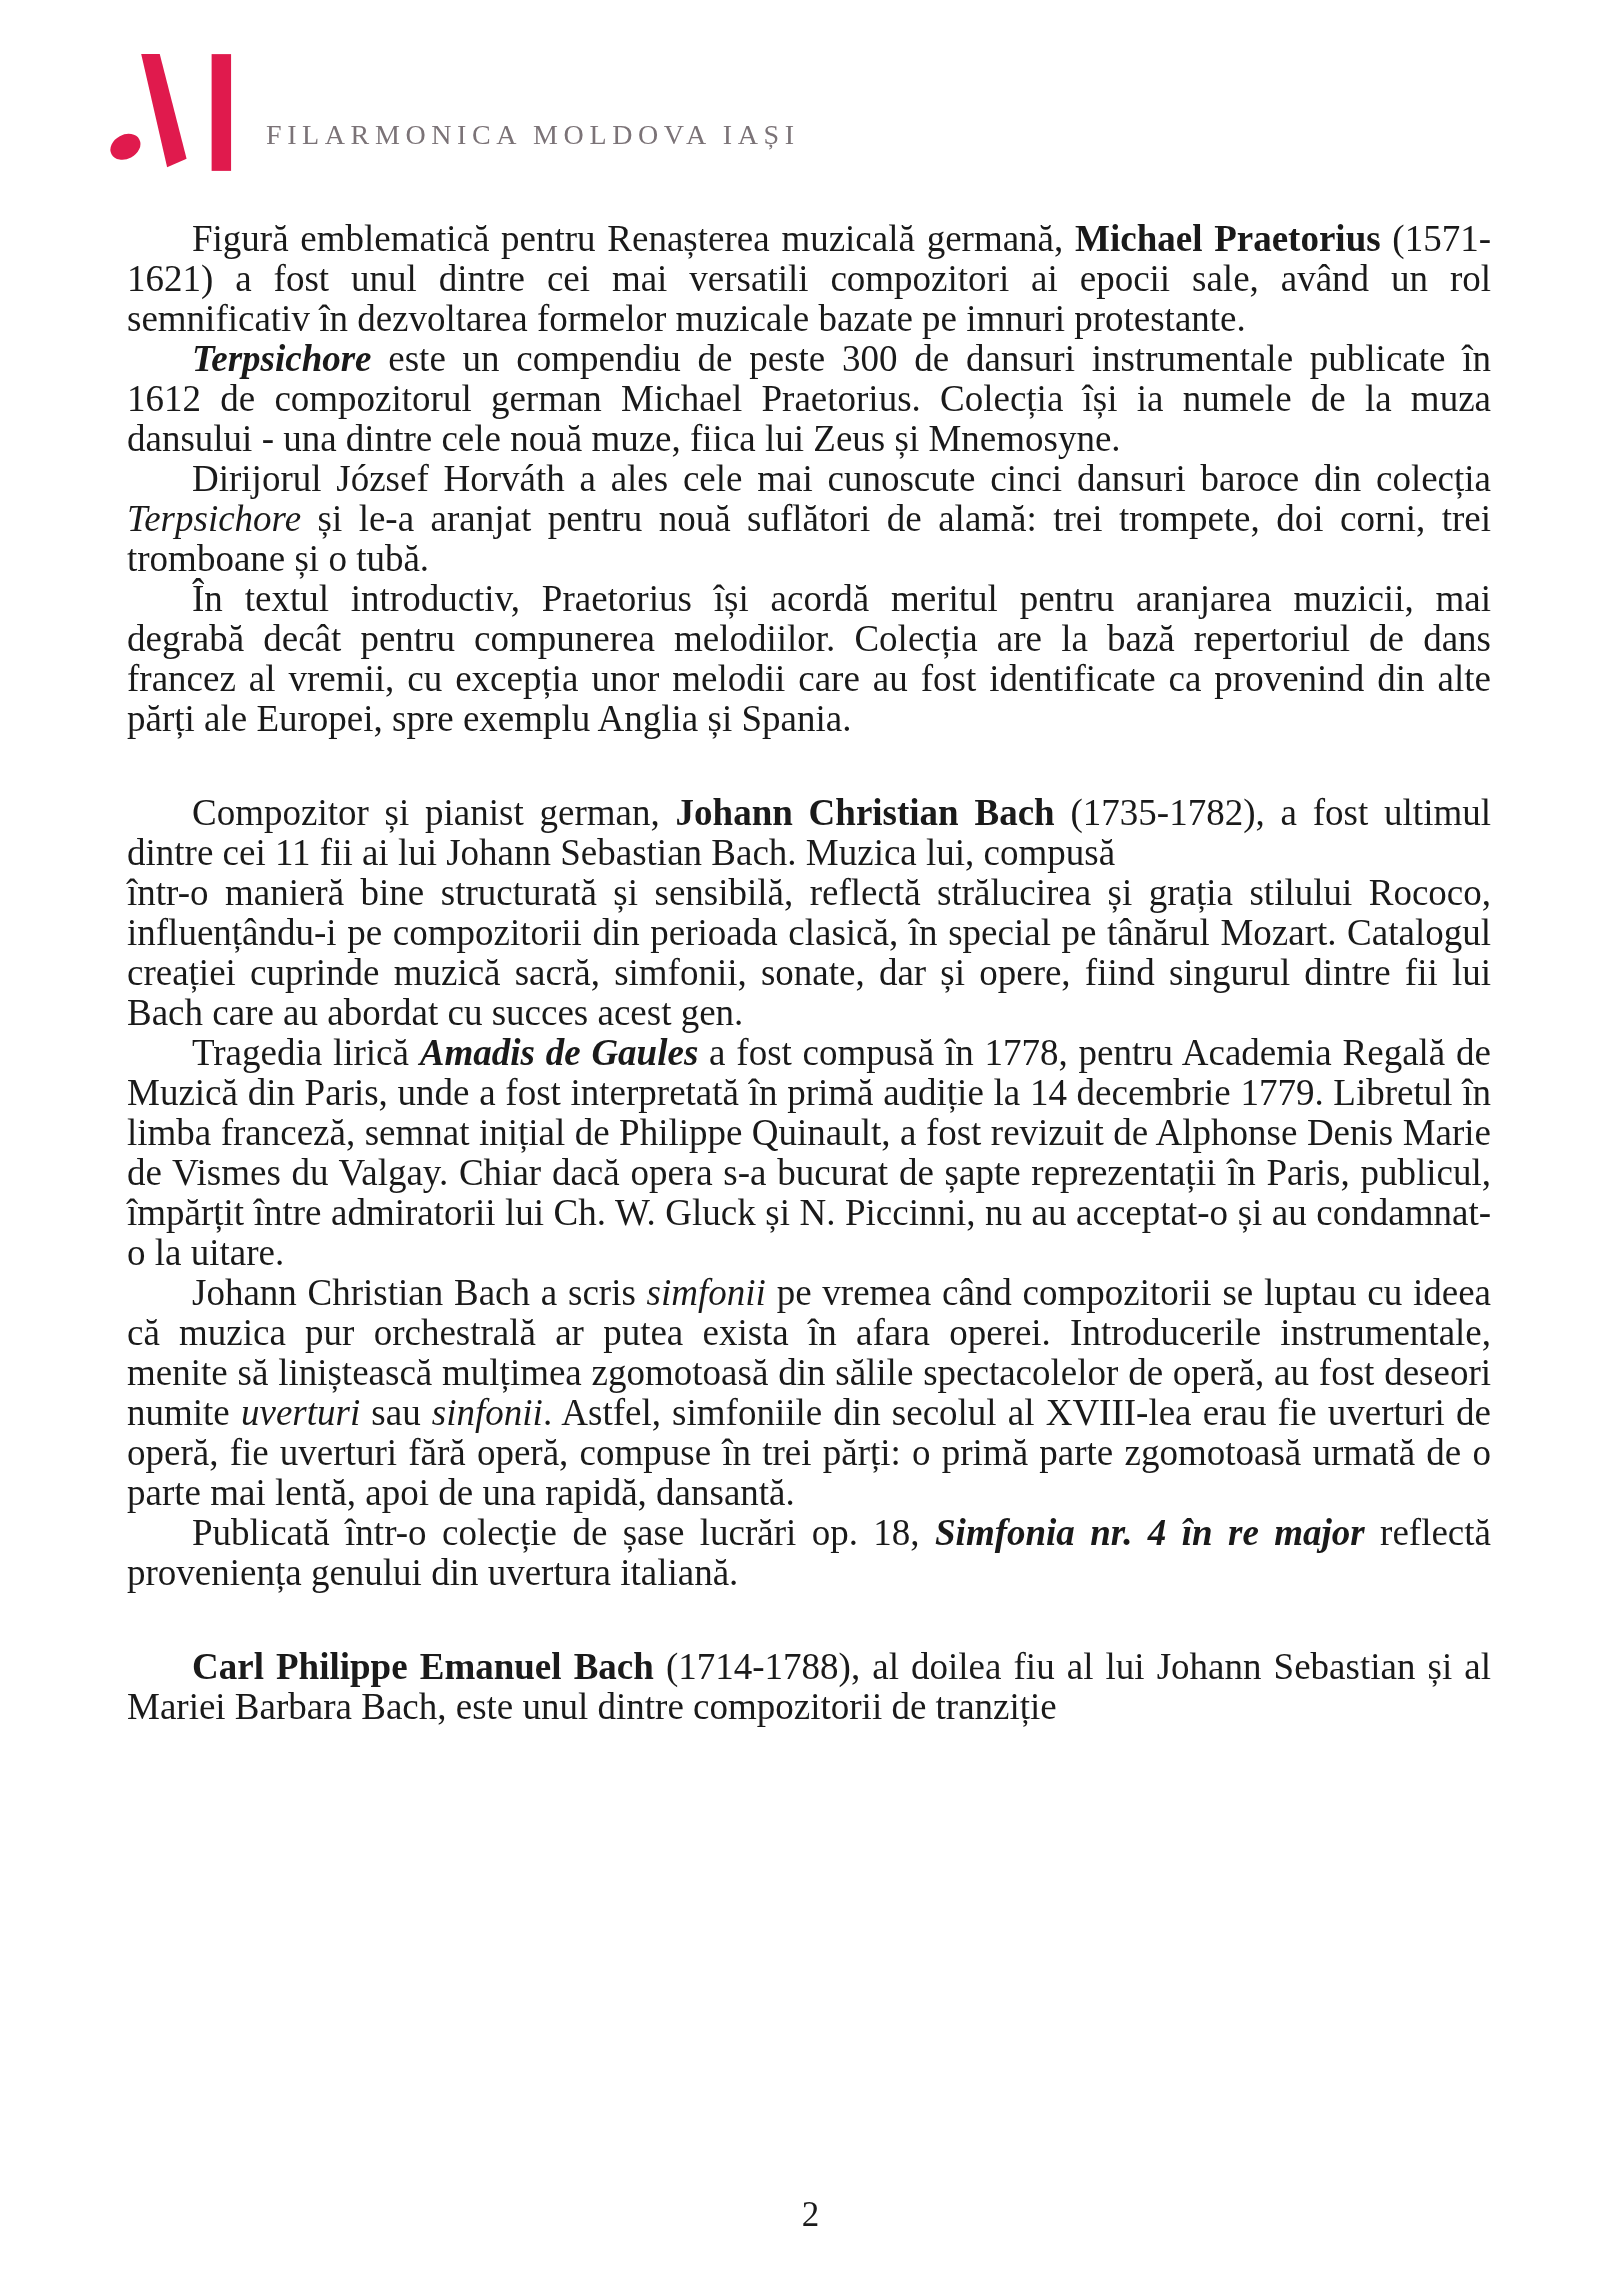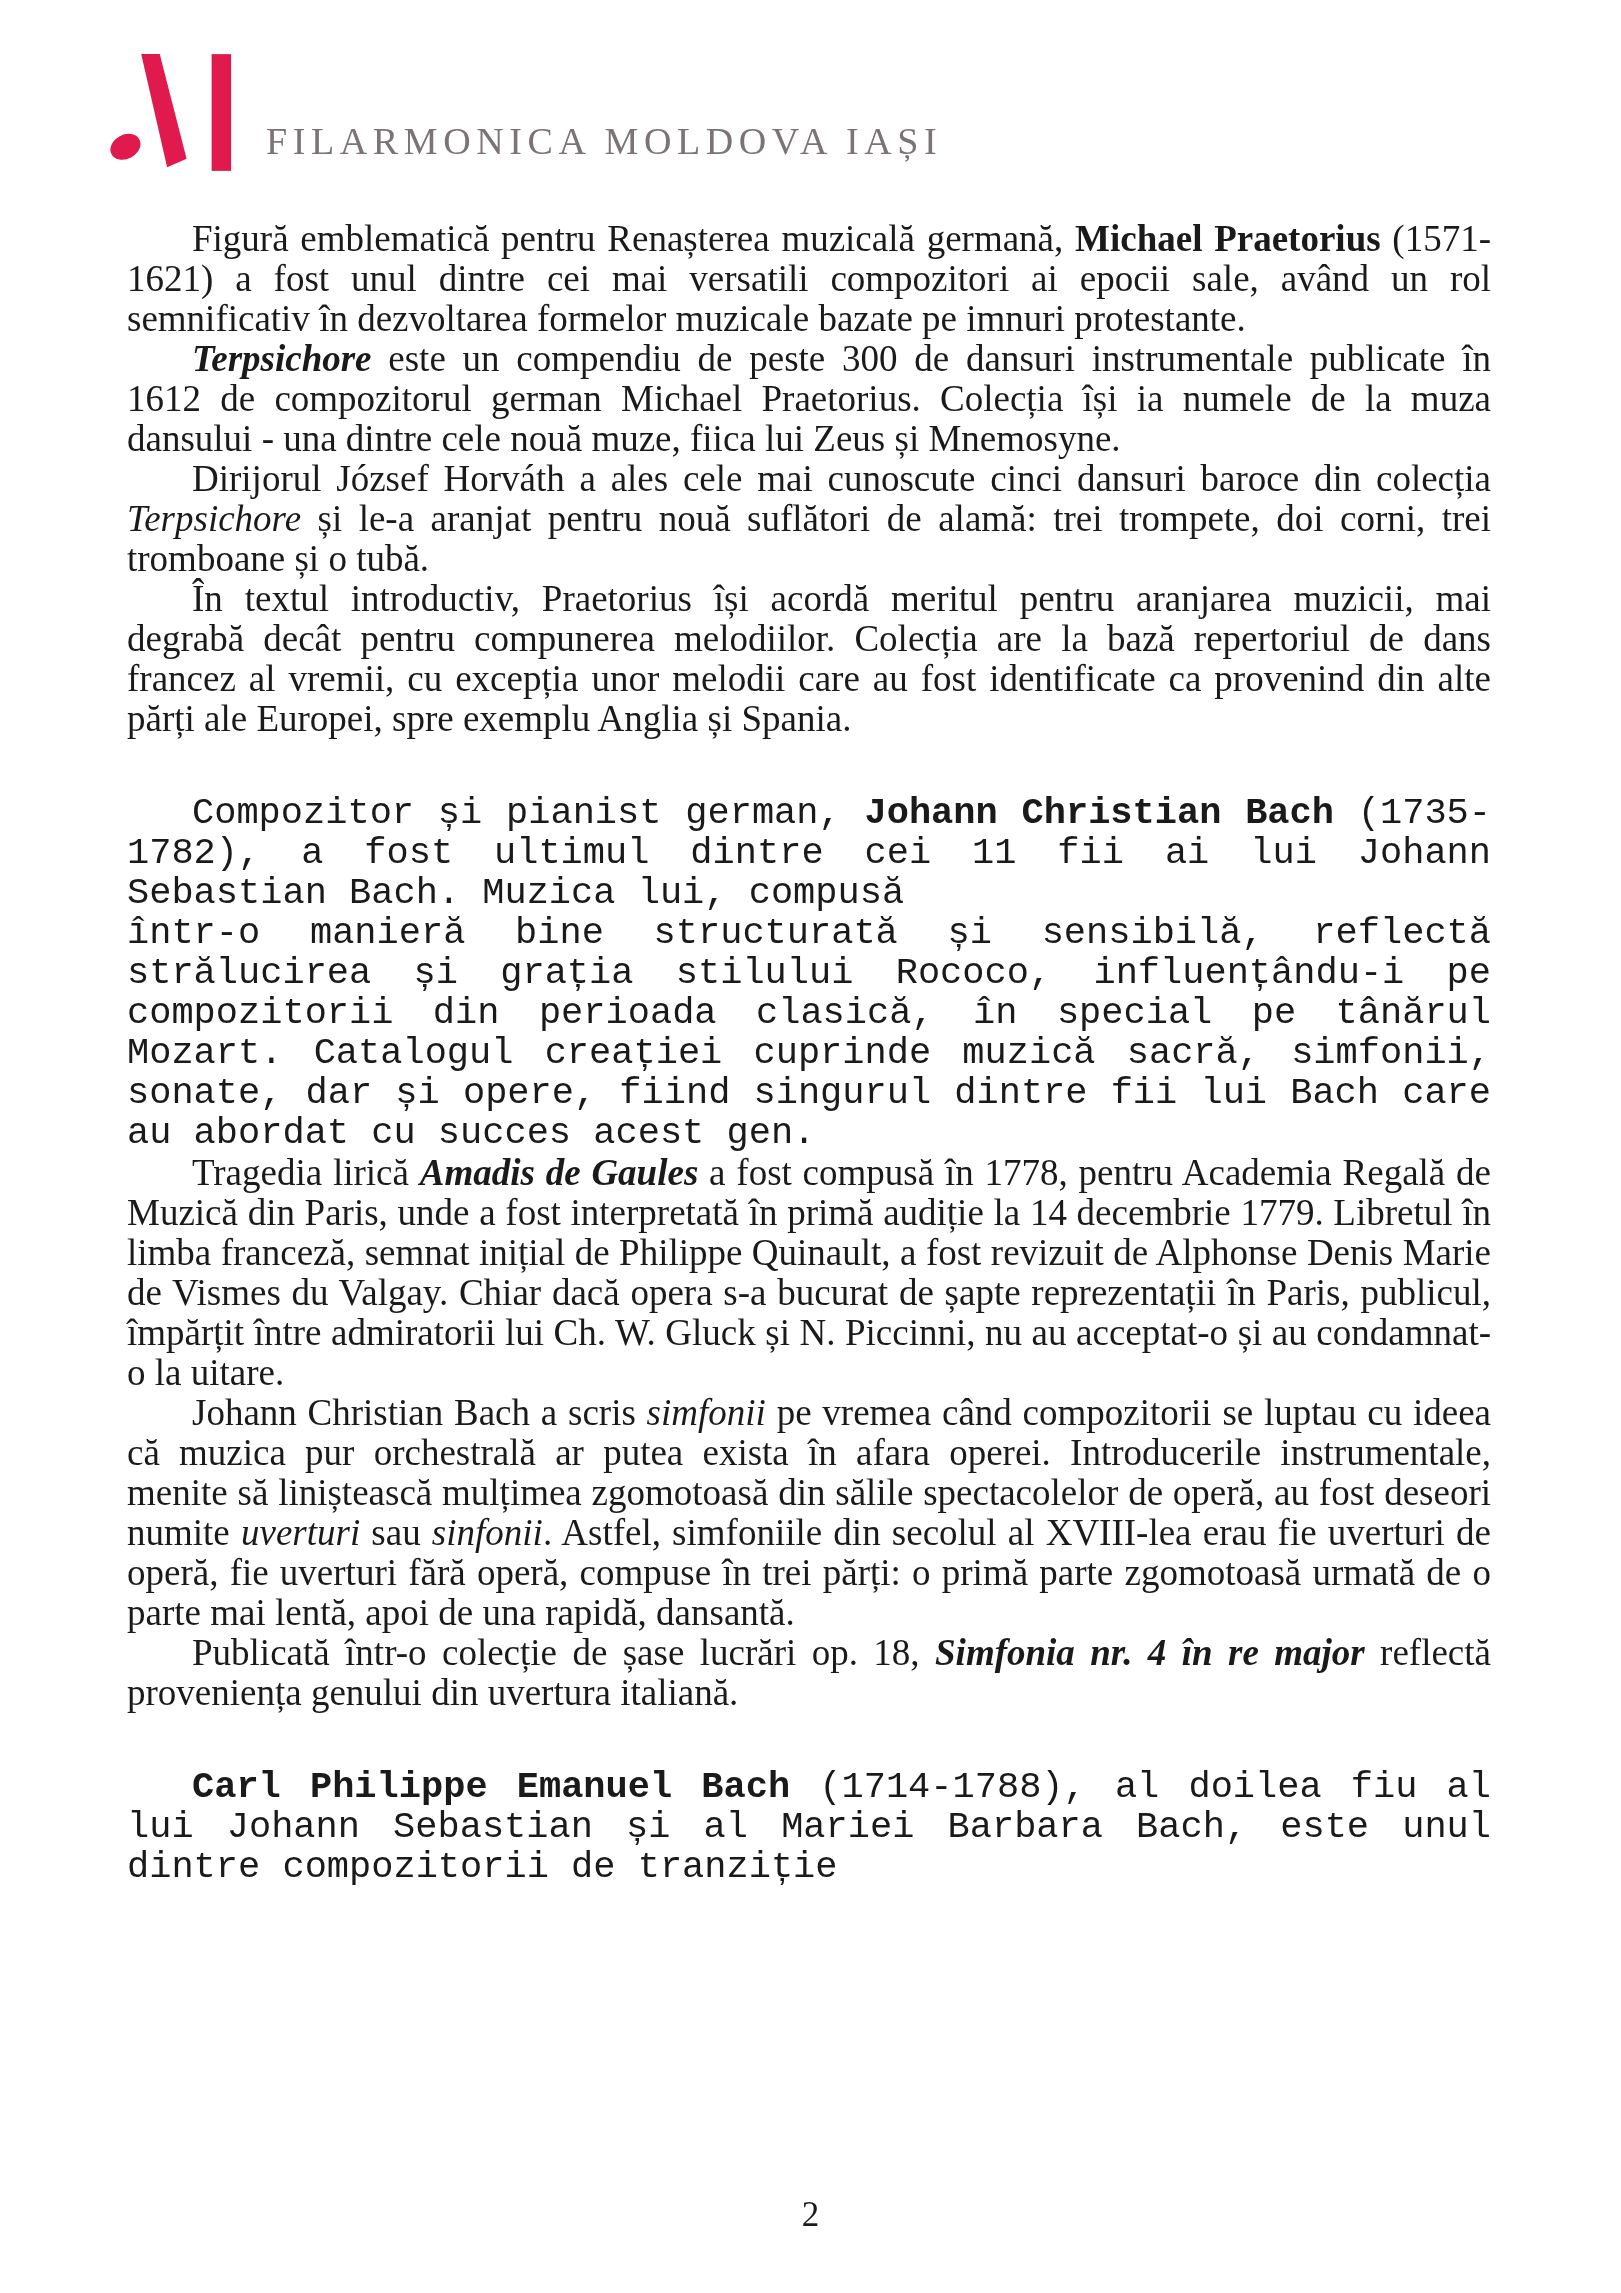--- a/index.html
+++ b/index.html
@@ -11,38 +11,38 @@
     position: relative;
     overflow: hidden;
   }
   .page { position: absolute; inset: 0; background: #ffffff; }
 
   
   .header { position: absolute; top: 54px; left: 93px; height: 121px; }
   .logo { position: absolute; top: 0; left: 0; width: 139px; height: 117px; }
   .org-title {
     position: absolute; top: 65px; left: 173px;
-    font-size: 38px; letter-spacing: 5.6px;
+    font-size: 28px; letter-spacing: 5.6px;
     color: #7b7377; white-space: nowrap;
     font-family: "Liberation Serif", "DejaVu Serif", serif;
   }
 
   
   .doc-body {
     position: absolute; left: 127px; top: 219px; width: 1364px;
   }
   p.para {
     margin: 0;
     font-size: 37px;
     line-height: 40px;
     text-align: justify;
     color: #1a1a1a;
   }
   p.para.indent { text-indent: 65px; }
-  p.para.gap { margin-top: 54px; font-family: Liberation Mono, monospace; }
+  p.para.gap { margin-top: 54px; }
   .run-n { font-weight: normal; font-style: normal; }
   .run-b { font-weight: bold; }
   .run-i { font-style: italic; }
   .run-bi { font-weight: bold; font-style: italic; }
 
   
   .footer {
     position: absolute; top: 2195px; left: 0; width: 1621px;
     text-align: center; font-size: 35px; color: #1a1a1a;
   }

